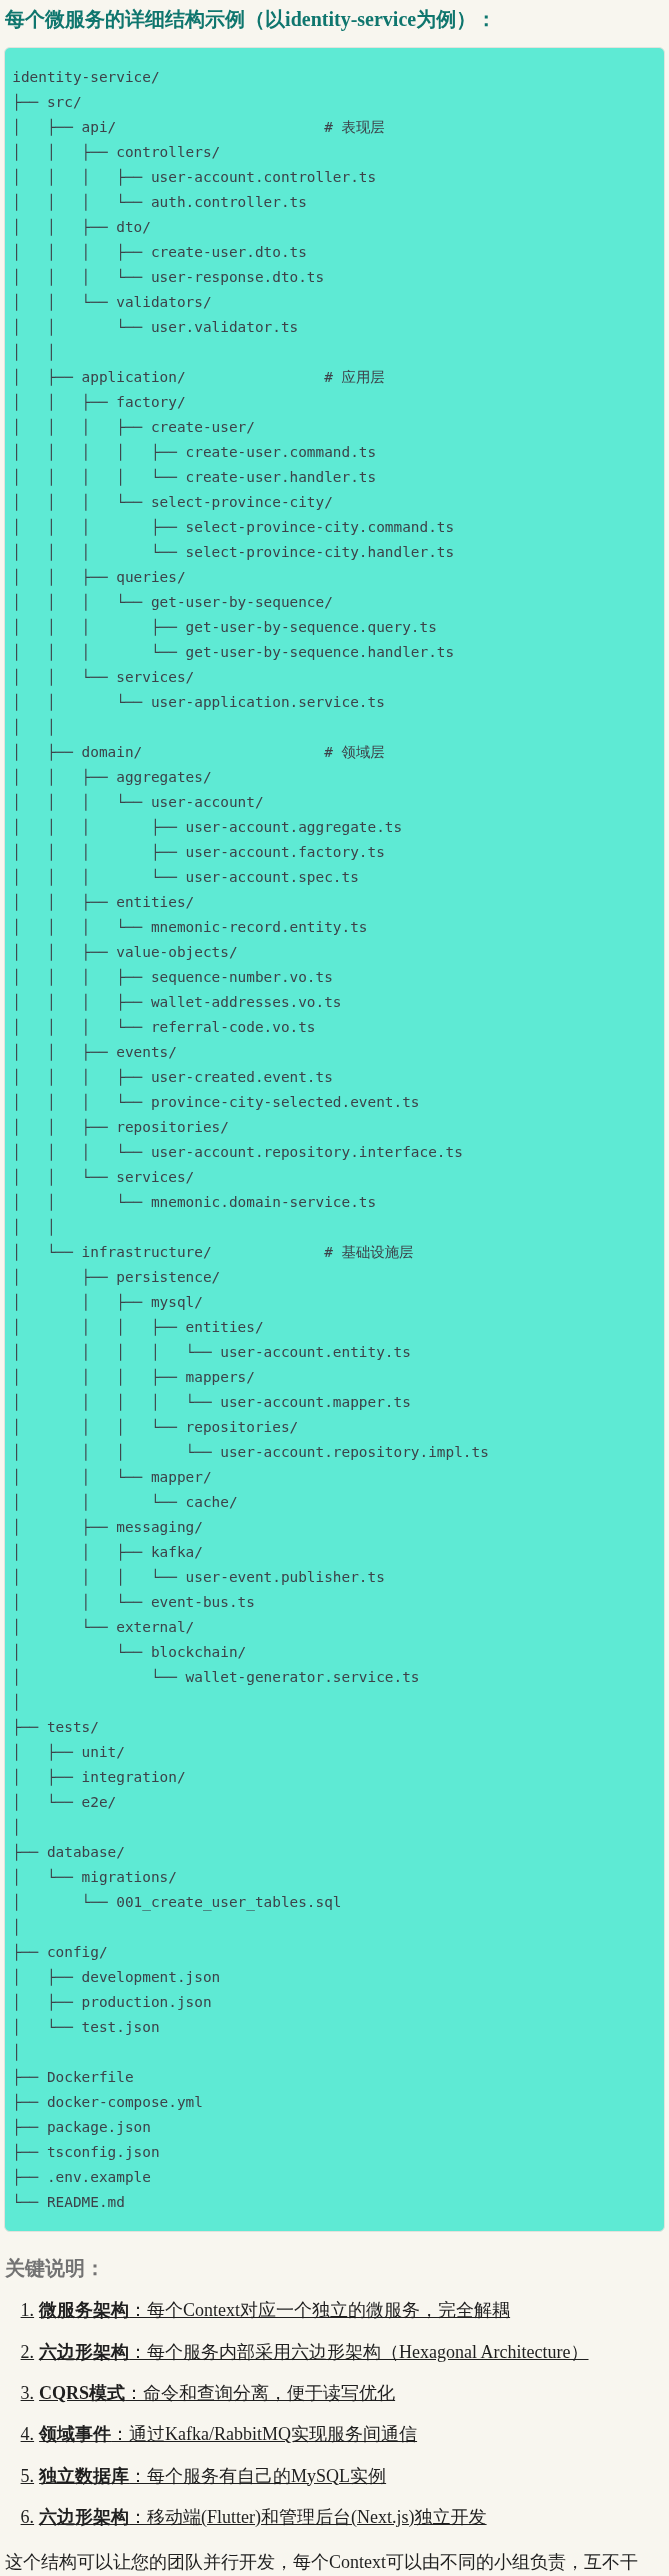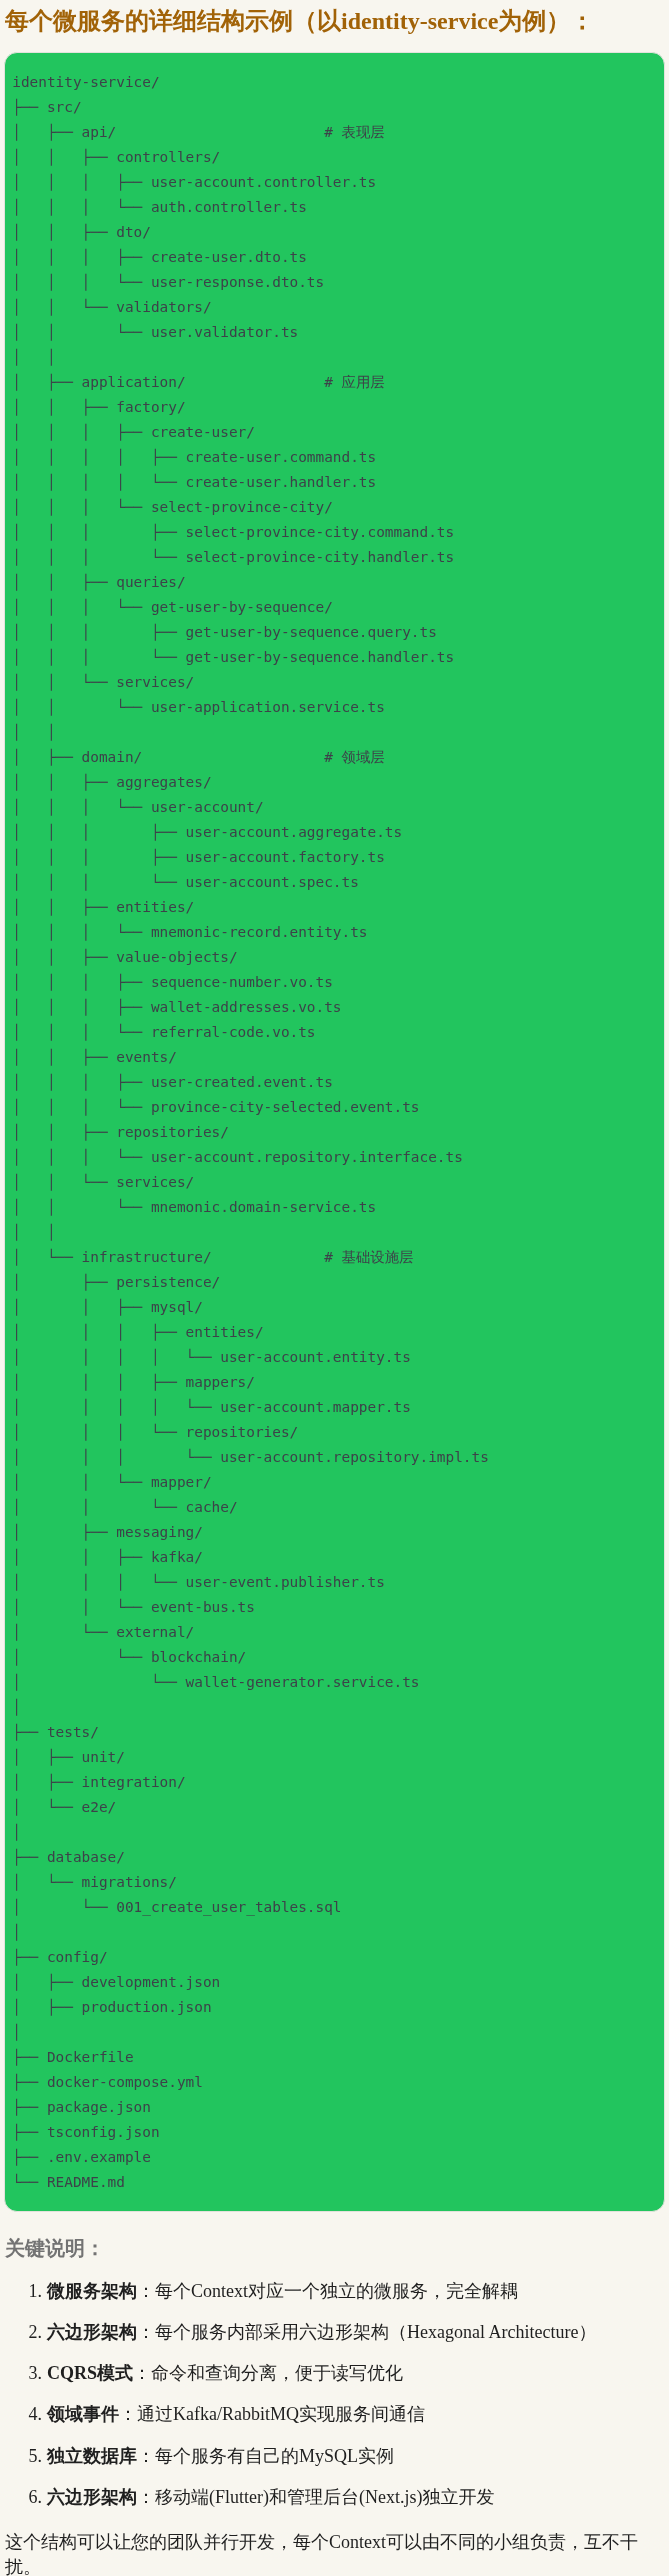--- a/index.html
+++ b/index.html
@@ -10,30 +10,30 @@
   body {
     width: 669px;
     font-family: "Liberation Serif", serif;
     color: #1f1f1f;
   }
   .page {
     padding: 3.8px 3.8px 6.3px 3.8px;
   }
   .page-title {
     font-family: "Liberation Serif", serif;
-    font-size: 24px;
+    font-size: 20px;
     font-weight: 700;
-    color: #a16207;
+    color: #0f766e;
     margin: 2.5px 0 15px 1.3px;
     line-height: 1.3;
   }
   .code-block {
-    background: #22c55e;
+    background: #5eead4;
     border: 0.6px solid #e3e2dc;
-    border-radius: 13px;
+    border-radius: 6px;
     padding: 16.3px 7.5px 16.3px 7.5px;
     overflow: hidden;
   }
   .tree {
     font-family: "DejaVu Sans Mono", monospace;
     font-size: 14.4px;
     line-height: 25px;
     color: #3d4249;
   }
   .tree-line {
@@ -41,22 +41,23 @@
     height: 25px;
   }
   .notes-heading {
     font-size: 20px;
     font-weight: 700;
     color: #737373;
     margin: 24px 0 17.5px 1.3px;
     line-height: 1.25;
   }
   .notes-list {
-    margin: 16px;
+    margin: 8px;
     padding: 0;
+    text-decoration: underline;
   }
   .note-item {
     font-size: 18px;
     line-height: 25px;
     margin: 0 0 16.3px 8.8px;
     list-style: none;
   }
   .note-item .num {
     margin-right: 5px;
   }
@@ -149,20 +150,21 @@
         <div class="tree-line">│   ├── integration/</div>
         <div class="tree-line">│   └── e2e/</div>
         <div class="tree-line">│</div>
         <div class="tree-line">├── database/</div>
         <div class="tree-line">│   └── migrations/</div>
         <div class="tree-line">│       └── 001_create_user_tables.sql</div>
         <div class="tree-line">│</div>
         <div class="tree-line">├── config/</div>
         <div class="tree-line">│   ├── development.json</div>
         <div class="tree-line">│   ├── production.json</div>
+        <div class="tree-line">│   └── test.json</div>
         <div class="tree-line">│</div>
         <div class="tree-line">├── Dockerfile</div>
         <div class="tree-line">├── docker-compose.yml</div>
         <div class="tree-line">├── package.json</div>
         <div class="tree-line">├── tsconfig.json</div>
         <div class="tree-line">├── .env.example</div>
         <div class="tree-line">└── README.md</div>
       </div>
   </div>
 

